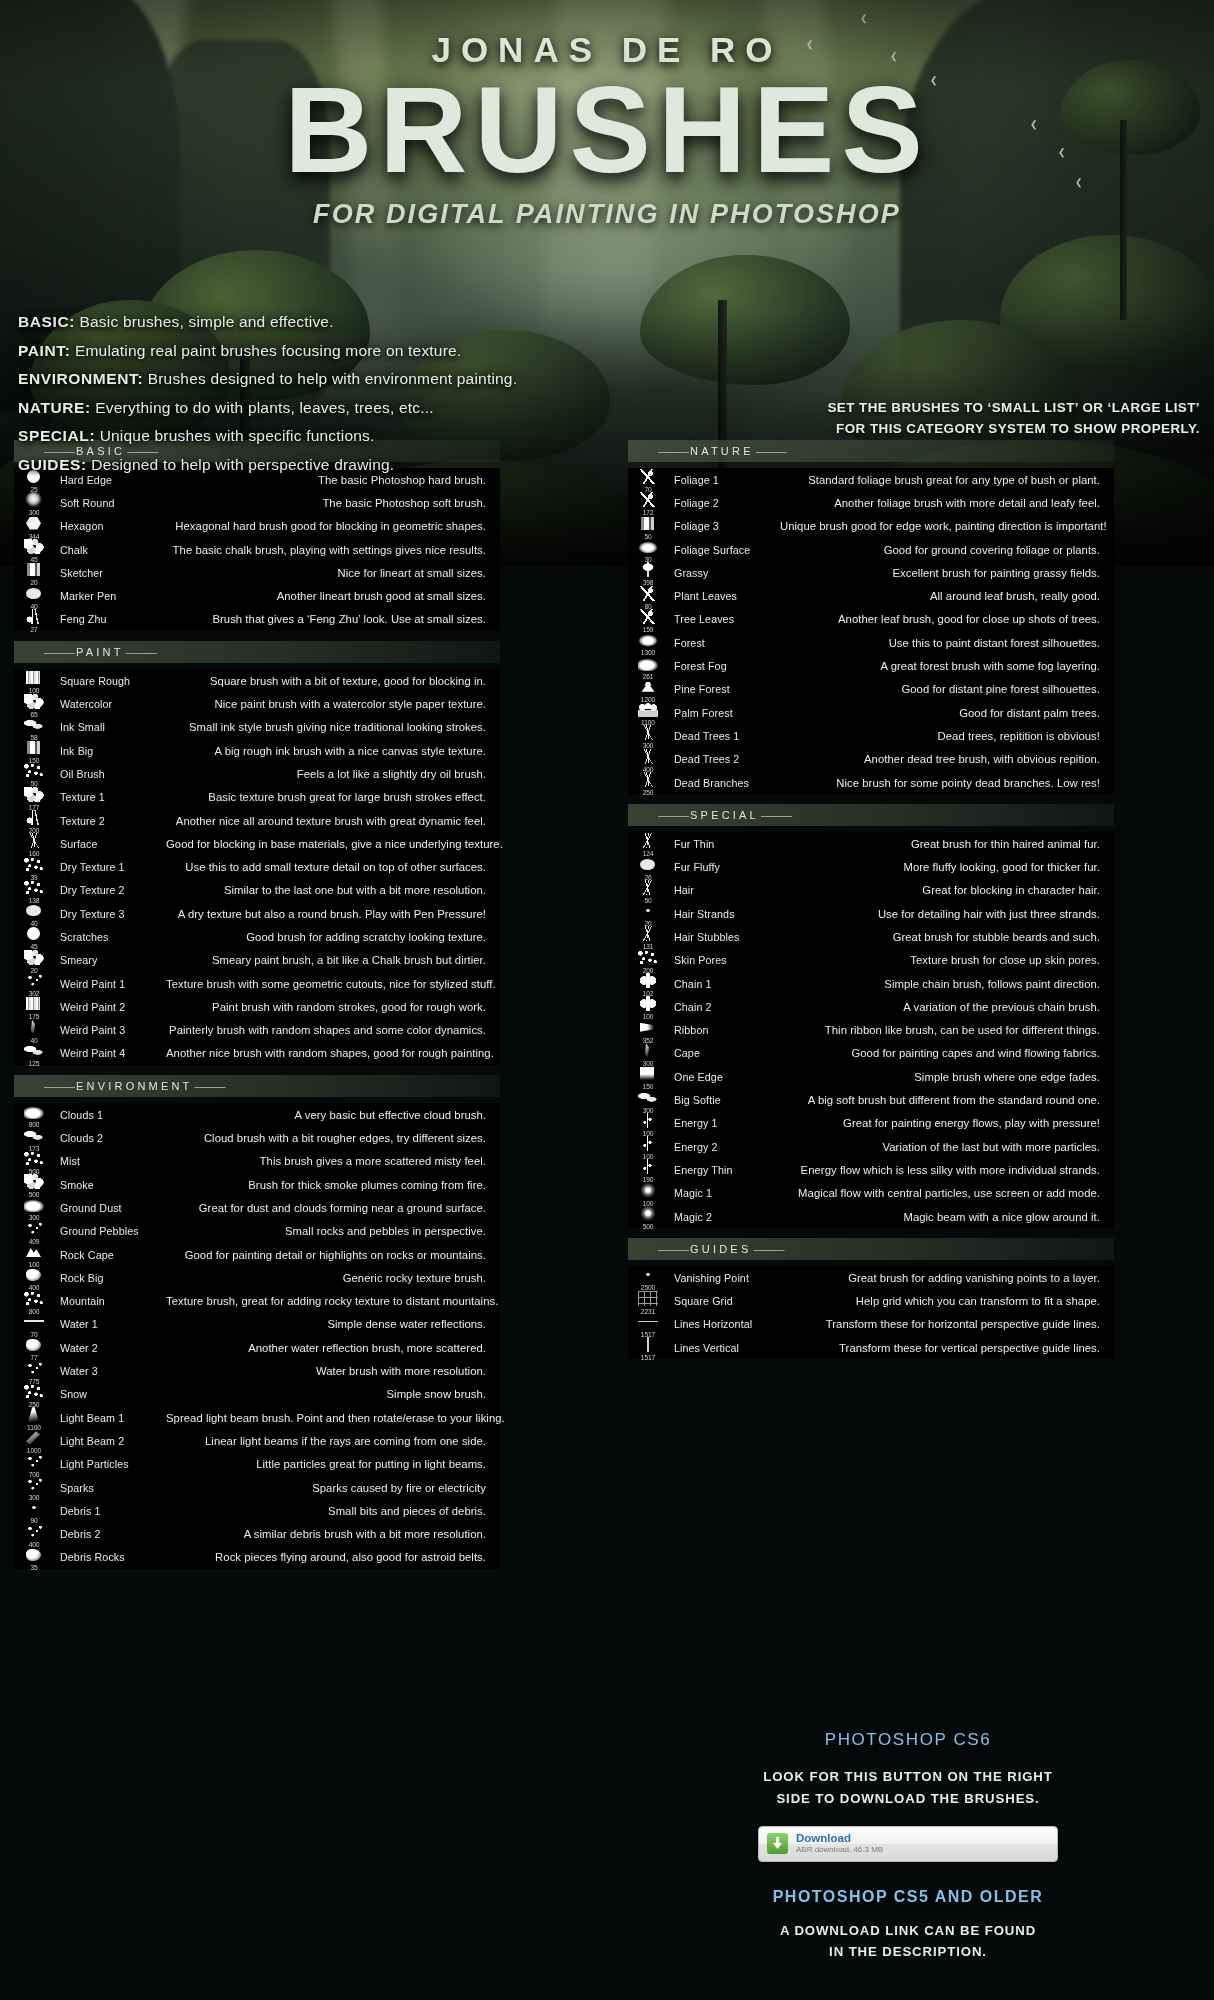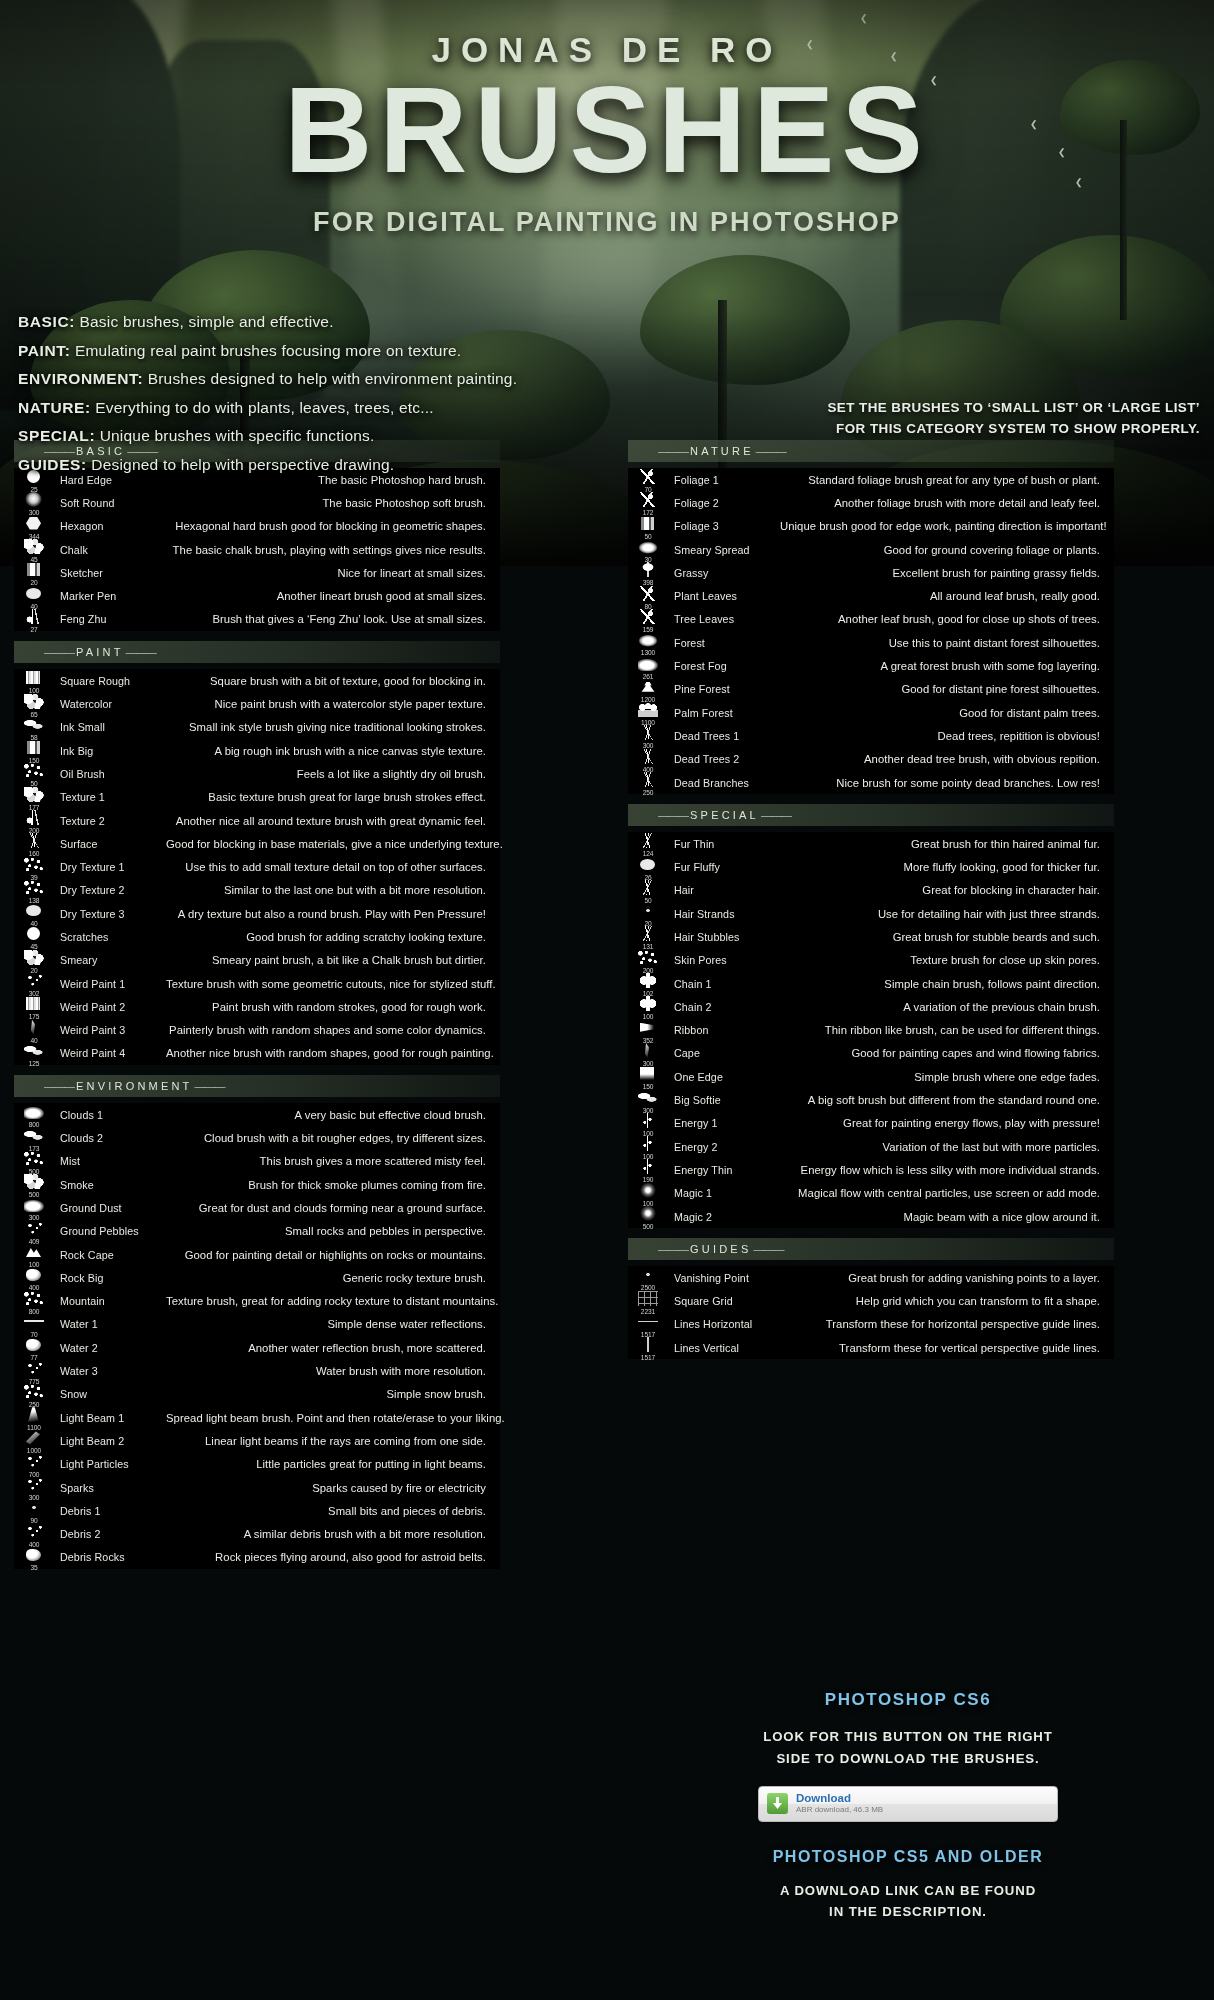--- a/index.html
+++ b/index.html
@@ -54,22 +54,23 @@
     font-size: 35px; font-weight: 700; letter-spacing: 10px; color: #dde6d5;
     text-shadow: 0 3px 8px rgba(0,0,0,.85), 0 0 22px rgba(0,0,0,.6);
   }
   .title-main {
     font-size: 122px; font-weight: 700; letter-spacing: 7px; color: #dfe8dc;
     line-height: .96; margin-top: 2px;
     text-shadow: 0 7px 16px rgba(0,0,0,.88), 0 0 40px rgba(0,0,0,.55);
   }
   .title-sub {
     font-size: 27px; font-weight: 700; letter-spacing: 2.1px; color: #cfdac6;
-    margin-top: 18px;
+    margin-top: 10px;
     text-shadow: 0 3px 8px rgba(0,0,0,.85);
+    font-style: italic;
   }
 
   
   .legend { position: absolute; left: 18px; top: 313px; z-index: 6; width: 620px; }
   .legend-row {
     font-size: 15.5px; color: #e8eee4; margin-bottom: 10.5px; letter-spacing: .2px;
     text-shadow: 0 2px 4px rgba(0,0,0,.95), 0 0 10px rgba(0,0,0,.8);
   }
   .legend-row b { font-weight: 700; letter-spacing: .6px; }
   .legend-note {
@@ -234,22 +235,22 @@
       radial-gradient(circle at 64% 46%, #fff 0 7%, transparent 9%),
       radial-gradient(circle at 44% 74%, #fff 0 8%, transparent 10%),
       radial-gradient(circle at 82% 22%, #fff 0 6%, transparent 8%);
   }
   .g.beam { background: linear-gradient(170deg, #fff 0 30%, rgba(255,255,255,0) 95%); left: 6px; top: 0; width: 11px; height: 15px; clip-path: polygon(38% 0, 62% 0, 100% 100%, 0 100%); }
   .g.beam2 { background: linear-gradient(150deg, #fff, rgba(255,255,255,0)); left: 4px; top: 1px; width: 14px; height: 13px; clip-path: polygon(0 78%, 70% 0, 100% 22%, 28% 100%); }
 
   
   .footer { position: absolute; left: 628px; top: 1690px; width: 560px; text-align: center; }
   .fh1 {
-    font-size: 17px; font-weight: 700; letter-spacing: 1.6px; color: #7fc3e8;
-    text-shadow: 0 2px 6px rgba(0,0,0,.9); margin-bottom: 16px;
+    font-size: 17px; font-weight: 400; letter-spacing: 1.6px; color: #7fc3e8;
+    text-shadow: 0 2px 6px rgba(0,0,0,.9); margin-bottom: 16px; margin-top: 40px;
   }
   .fline {
     font-size: 13.2px; font-weight: 700; letter-spacing: .9px; color: #e7eee4; line-height: 1.65;
   }
   .dlbtn {
     margin: 16px auto 0; width: 300px; height: 36px;
     background: linear-gradient(180deg,#fdfdfd 0%, #f2f2f2 48%, #e3e3e3 52%, #d9d9d9 100%);
     border: 1px solid #b9b9b9; border-radius: 4px;
     display: flex; align-items: center; padding: 0 8px;
     box-shadow: 0 1px 2px rgba(0,0,0,.6);
@@ -737,21 +738,21 @@
               <div class="sz">50</div>
             </div>
             <div class="bname">Foliage 3</div>
             <div class="bdesc">Unique brush good for edge work, painting direction is important!</div>
           </div>
           <div class="row">
             <div class="thumb">
               <div class="g bush"></div>
               <div class="sz">30</div>
             </div>
-            <div class="bname">Smeary Spread</div>
+            <div class="bname">Foliage Surface</div>
             <div class="bdesc">Good for ground covering foliage or plants.</div>
           </div>
           <div class="row">
             <div class="thumb">
               <div class="g tree-blob"></div>
               <div class="sz">398</div>
             </div>
             <div class="bname">Grassy</div>
             <div class="bdesc">Excellent brush for painting grassy fields.</div>
           </div>

